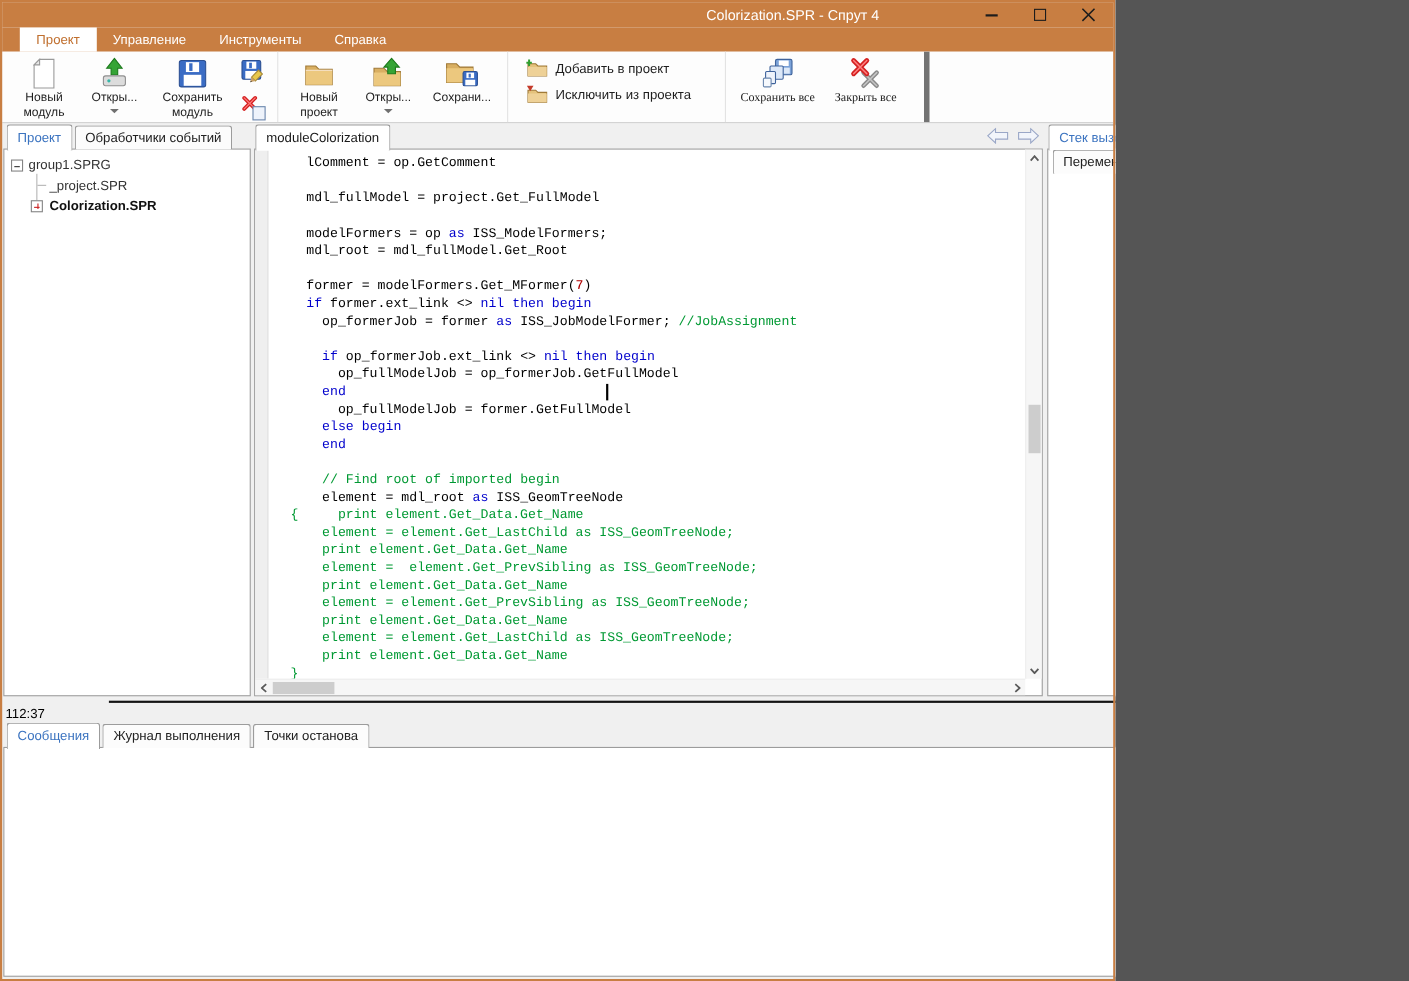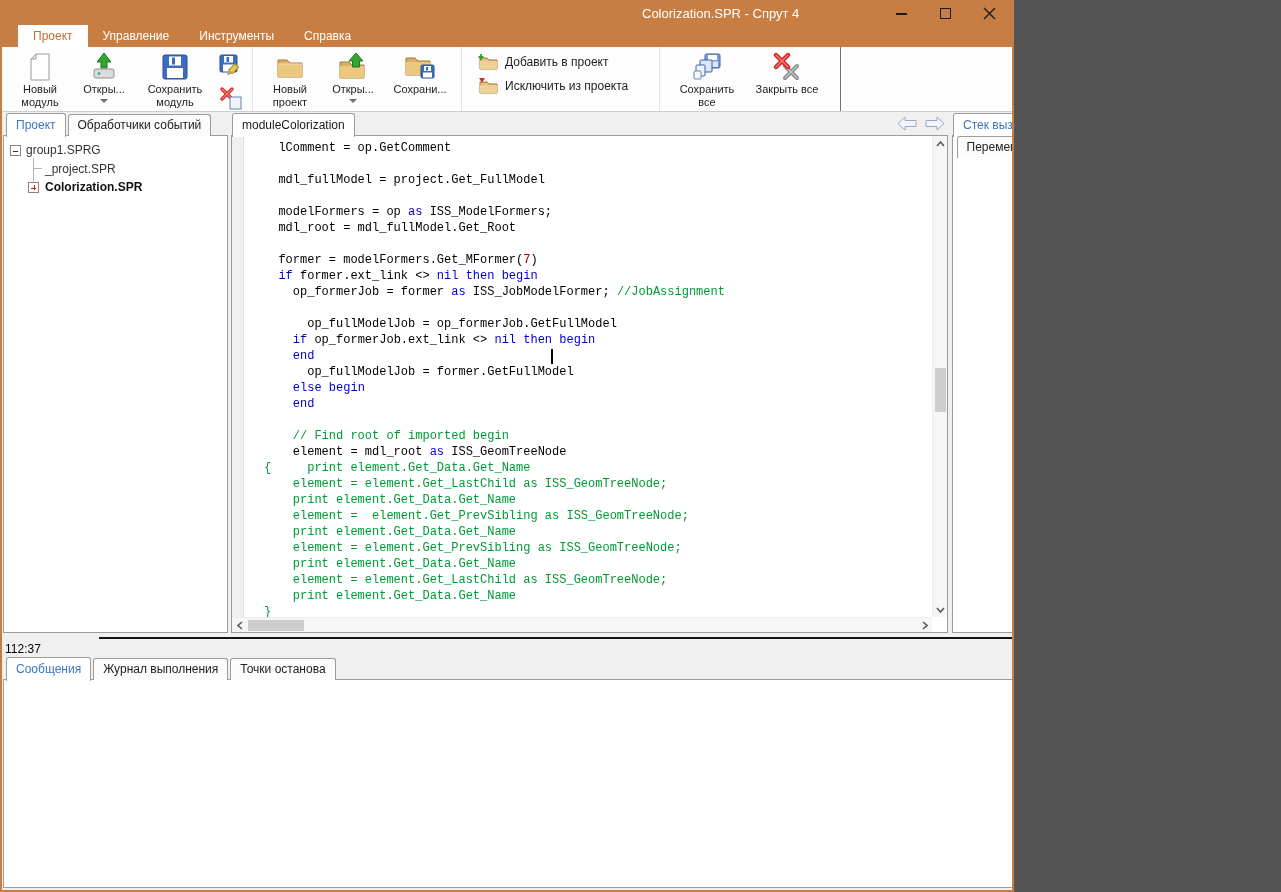--- a/index.html
+++ b/index.html
@@ -25,21 +25,21 @@
   .ic-max{width:11px;height:11px;border:1.5px solid #1c1c1c;background:transparent;}
 
   
   .menurow{position:absolute;left:2px;top:25px;right:2px;height:22px;background:var(--titlebar);display:flex;align-items:stretch;padding-left:16px;}
   .menu-tab{font-size:12px;color:#fff;padding:4px 15px 0 15px;cursor:default;}
   .menu-tab.active{background:#fff;color:#c06f2e;}
 
   
   .ribbon{position:absolute;left:2px;top:47px;right:2px;height:65px;background:#fdfdfd;border-bottom:1px solid #cfcfcf;display:flex;align-items:stretch;}
   .rgroup{display:flex;align-items:flex-start;padding:2px 5px 0 5px;border-right:1px solid #e3e3e3;height:100%;}
-  .rgroup.last{border-right:1px solid #737373;}
+  .rgroup.last{border-right:5px solid #737373;font-family:Liberation Serif, serif;}
   .rbtn{display:flex;flex-direction:column;align-items:center;padding-top:2px;font-size:11px;line-height:13px;color:#1e1e1e;text-align:center;cursor:default;}
   .rbtn .icon{height:32px;display:flex;align-items:center;justify-content:center;}
   .caret-down{width:0;height:0;border-left:4px solid transparent;border-right:4px solid transparent;border-top:4px solid #707070;margin-top:3px;}
   .small-stack{display:flex;flex-direction:column;justify-content:flex-start;gap:6px;padding-top:4px;width:32px;align-items:center;}
   .sbtn{width:26px;height:26px;display:flex;align-items:center;justify-content:center;cursor:default;}
   .member-group{display:flex;flex-direction:column;gap:7px;padding:6px 14px 0 16px;width:198px;}
   .member-row{display:flex;align-items:center;gap:7px;font-size:12px;color:#1e1e1e;cursor:default;}
 
   
   .tabs{position:absolute;display:flex;align-items:flex-end;z-index:5;height:23px;}
@@ -297,22 +297,22 @@
         <div class="code-line">&nbsp;</div>
         <div class="code-line"><span class="seg-p">  mdl_fullModel = project.Get_FullModel</span></div>
         <div class="code-line">&nbsp;</div>
         <div class="code-line"><span class="seg-p">  modelFormers = op </span><span class="seg-k">as</span><span class="seg-p"> ISS_ModelFormers;</span></div>
         <div class="code-line"><span class="seg-p">  mdl_root = mdl_fullModel.Get_Root</span></div>
         <div class="code-line">&nbsp;</div>
         <div class="code-line"><span class="seg-p">  former = modelFormers.Get_MFormer(</span><span class="seg-n">7</span><span class="seg-p">)</span></div>
         <div class="code-line"><span class="seg-p">  </span><span class="seg-k">if</span><span class="seg-p"> former.ext_link &lt;&gt; </span><span class="seg-k">nil</span><span class="seg-p"> </span><span class="seg-k">then</span><span class="seg-p"> </span><span class="seg-k">begin</span></div>
         <div class="code-line"><span class="seg-p">    op_formerJob = former </span><span class="seg-k">as</span><span class="seg-p"> ISS_JobModelFormer; </span><span class="seg-c">//JobAssignment</span></div>
         <div class="code-line">&nbsp;</div>
+        <div class="code-line"><span class="seg-p">    </span><span class="seg-k">if</span><span class="seg-p"> op_formerJob.ext_link &lt;&gt; </span><span class="seg-k">nil</span><span class="seg-p"> </span><span class="seg-k">then</span><span class="seg-p"> </span><span class="seg-k">begin</span></div>
         <div class="code-line"><span class="seg-p">      op_fullModelJob = op_formerJob.GetFullModel</span></div>
-        <div class="code-line"><span class="seg-p">    </span><span class="seg-k">if</span><span class="seg-p"> op_formerJob.ext_link &lt;&gt; </span><span class="seg-k">nil</span><span class="seg-p"> </span><span class="seg-k">then</span><span class="seg-p"> </span><span class="seg-k">begin</span></div>
         <div class="code-line"><span class="seg-p">    </span><span class="seg-k">end</span></div>
         <div class="code-line"><span class="seg-p">      op_fullModelJob = former.GetFullModel</span></div>
         <div class="code-line"><span class="seg-p">    </span><span class="seg-k">else</span><span class="seg-p"> </span><span class="seg-k">begin</span></div>
         <div class="code-line"><span class="seg-p">    </span><span class="seg-k">end</span></div>
         <div class="code-line">&nbsp;</div>
         <div class="code-line"><span class="seg-p">    </span><span class="seg-c">// Find root of imported begin</span></div>
         <div class="code-line"><span class="seg-p">    element = mdl_root </span><span class="seg-k">as</span><span class="seg-p"> ISS_GeomTreeNode</span></div>
         <div class="code-line"><span class="seg-c">{     print element.Get_Data.Get_Name</span></div>
         <div class="code-line"><span class="seg-c">    element = element.Get_LastChild as ISS_GeomTreeNode;</span></div>
         <div class="code-line"><span class="seg-c">    print element.Get_Data.Get_Name</span></div>

